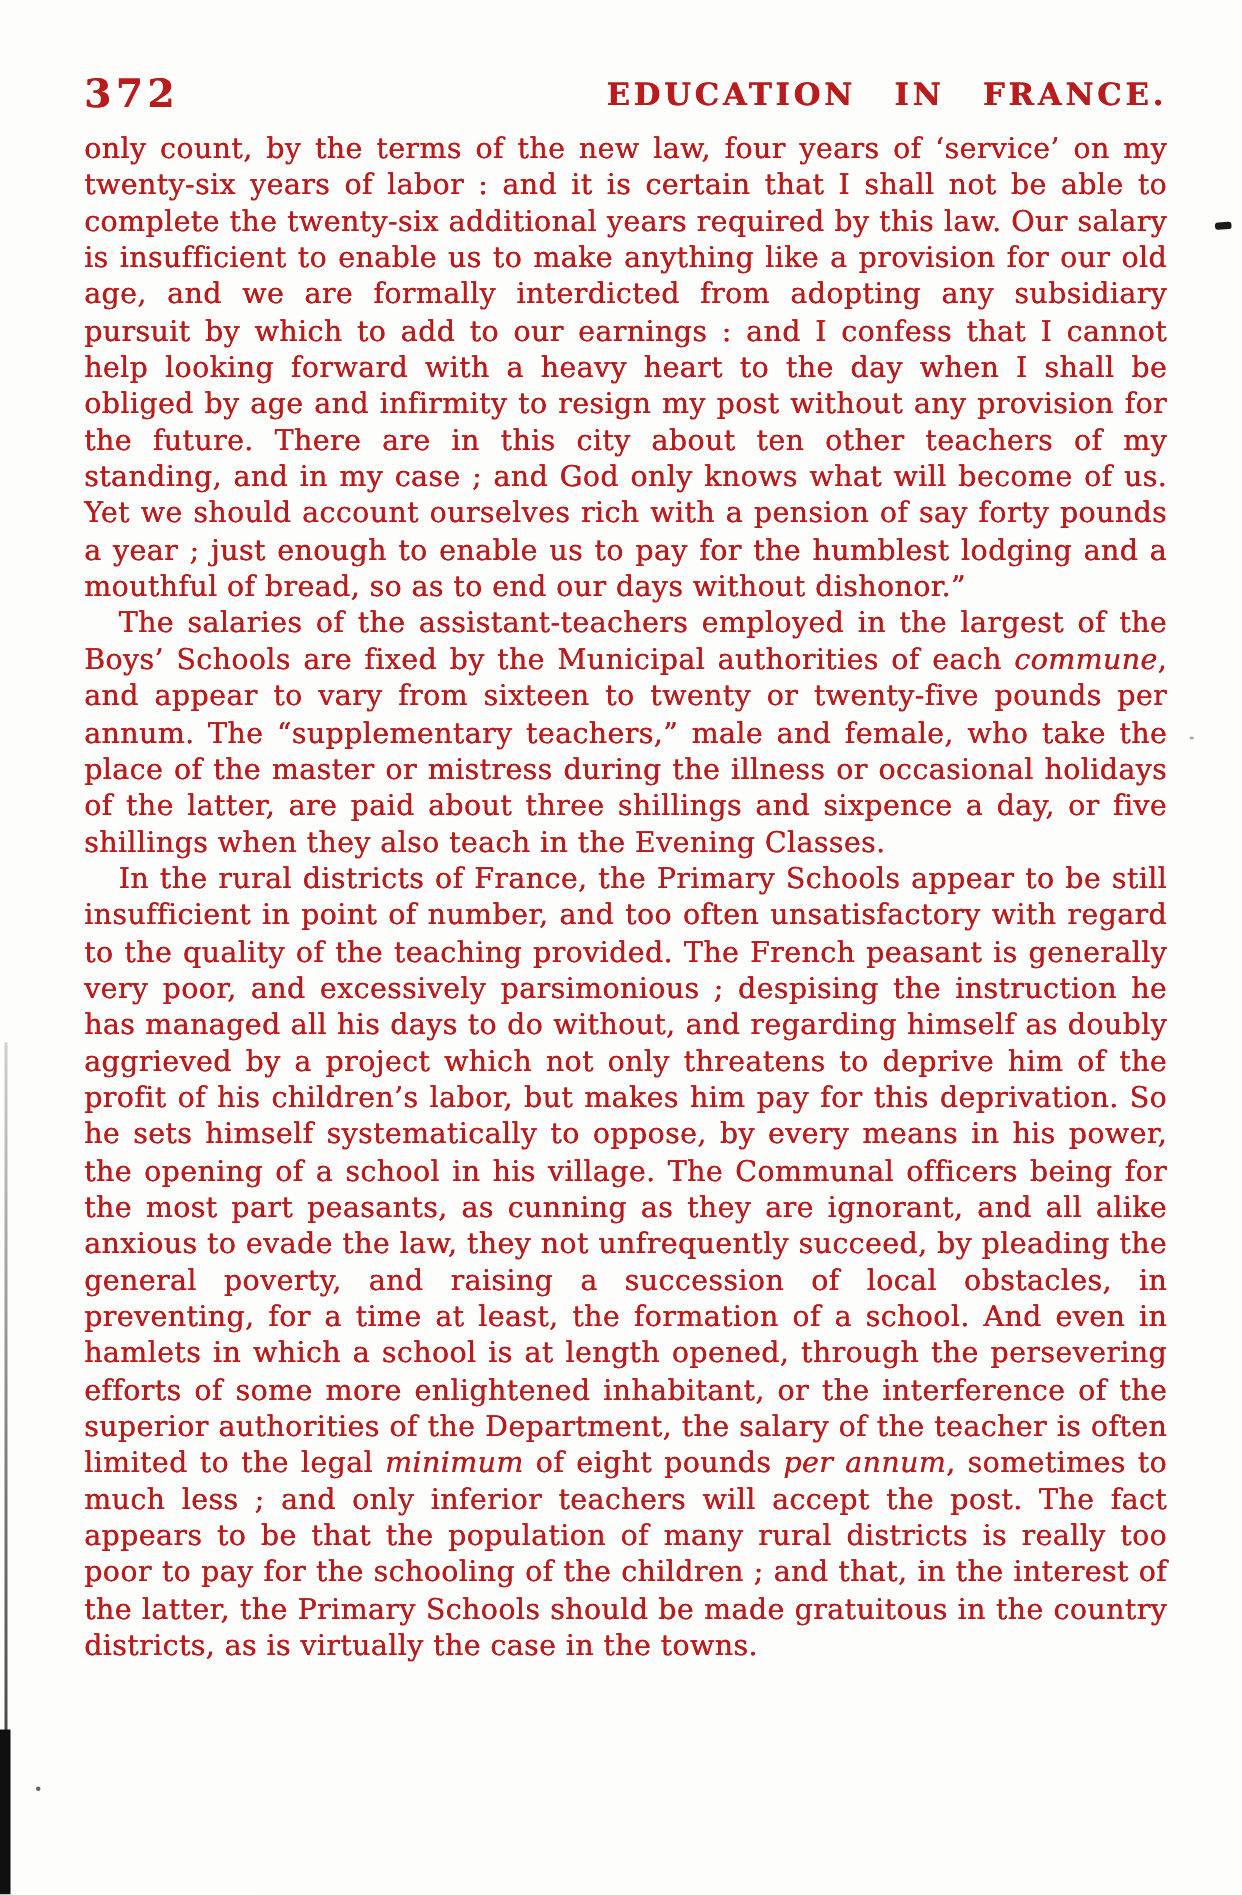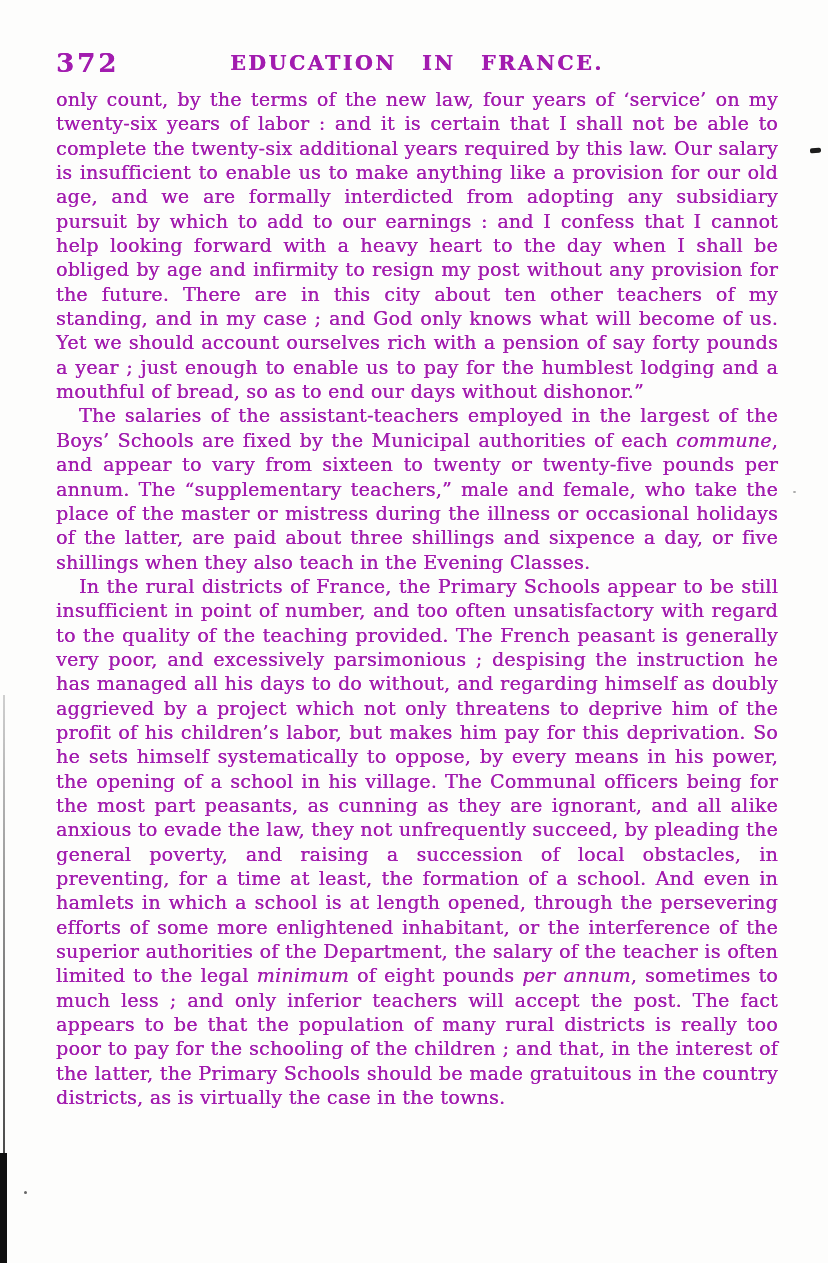--- a/index.html
+++ b/index.html
@@ -9,21 +9,21 @@
     height: 1263px;
     overflow: hidden;
     background: #ffffff;
   }
   .page {
     position: relative;
     width: 828px;
     height: 1263px;
     background: #fdfdfc;
     font-family: "DejaVu Serif", "Liberation Serif", serif;
-    color: #a21caf;
+    color: #b91c1c;
   }
   .page-header {
     position: absolute;
     top: 48px;
     left: 56px;
     right: 50px;
     height: 32px;
   }
   .page-num {
     position: absolute;
@@ -32,21 +32,21 @@
     font-size: 26px;
     font-weight: bold;
     letter-spacing: 3px;
     text-shadow: 0.3px 0 0 currentColor;
   }
   .running-title {
     position: absolute;
     left: 0;
     right: 0;
     top: 3px;
-    text-align: center;
+    text-align: right;
     font-size: 20.5px;
     font-weight: bold;
     letter-spacing: 2.5px;
     word-spacing: 16px;
     text-shadow: 0.3px 0 0 currentColor;
   }
   .page-body {
     position: absolute;
     top: 87px;
     left: 56px;

